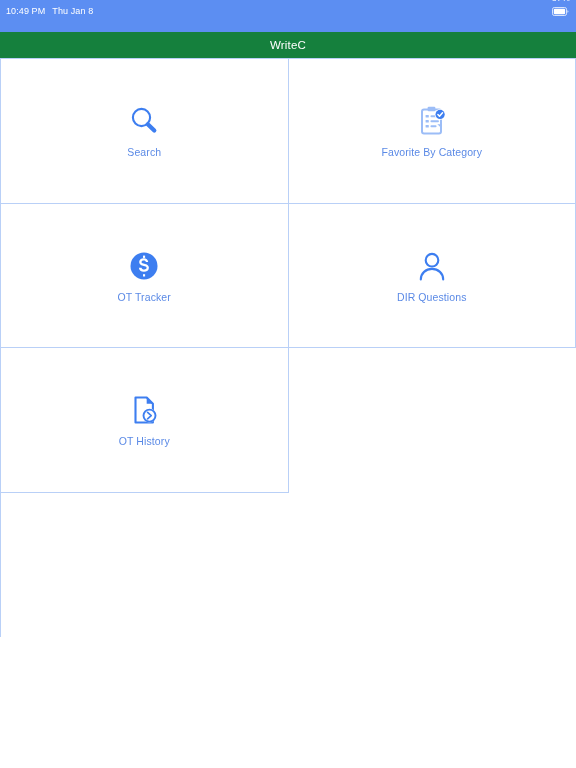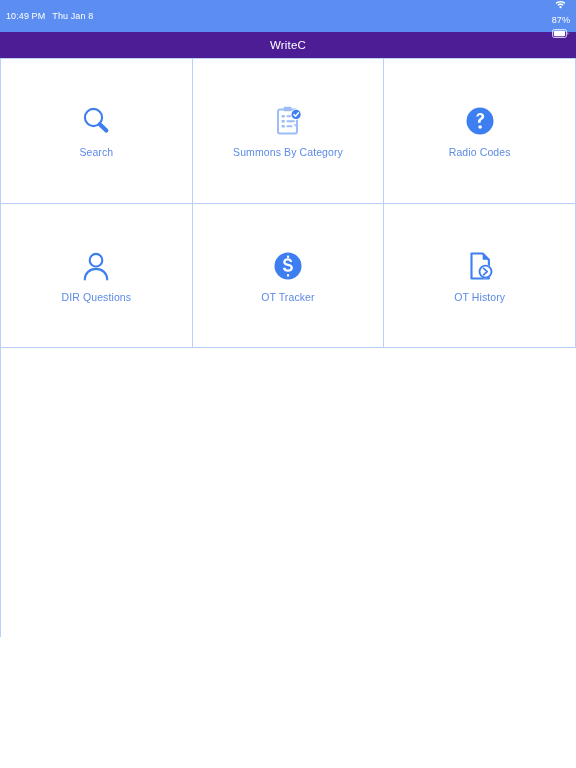--- a/index.html
+++ b/index.html
@@ -14,21 +14,21 @@
     font-family: "Liberation Sans", sans-serif;
     -webkit-font-smoothing: antialiased;
   }
 
   
   .status-bar {
     height: 16px;
     background: #5c8ef2;
     color: #ffffff;
     display: flex;
-    align-items: center;
+    align-items: flex-end;
     font-size: 9px;
     letter-spacing: 0.1px;
     padding: 16px 6px;
     box-sizing: border-box;
   }
   .status-left {
     display: flex;
     align-items: center;
     gap: 7px;
   }
@@ -52,34 +52,34 @@
     border-radius: 50%;
     background: #ffffff;
   }
   .wifi-icon { display: block; }
   .battery-pct { font-size: 9px; }
   .battery-icon { display: flex; align-items: center; }
 
   
   .nav-bar {
     height: 26px;
-    background: #4c1d95;
+    background: #15803d;
     color: #ffffff;
     display: flex;
     align-items: center;
     justify-content: center;
     font-size: 11.5px;
     letter-spacing: 0.2px;
   }
 
   
   .grid {
     height: 579px;
     display: grid;
-    grid-template-columns: 1fr 1fr 1fr;
+    grid-template-columns: 1fr 1fr;
     grid-template-rows: repeat(4, 1fr);
     box-sizing: border-box;
     border-top: 1px solid #b9d0f7;
     border-left: 1px solid #b9d0f7;
     background: #ffffff;
   }
   .tile {
     border-right: 1px solid #b9d0f7;
     border-bottom: 1px solid #b9d0f7;
     display: flex;
@@ -167,54 +167,44 @@
         <rect x="10.6" y="21" width="3.2" height="2.6" rx="0.6" fill="#9cbdf7"></rect>
         <rect x="15.5" y="11.3" width="8.4" height="1.9" rx="0.8" fill="#9cbdf7"></rect>
         <rect x="15.5" y="16.3" width="8.4" height="1.9" rx="0.8" fill="#9cbdf7"></rect>
         <rect x="15.5" y="21.3" width="6.0" height="1.9" rx="0.8" fill="#9cbdf7"></rect>
         <path d="M22.4 20.3l4.3 0v4.3z" fill="#9cbdf7"></path>
         <circle cx="25.1" cy="10.4" r="5.4" fill="#ffffff"></circle>
         <circle cx="25.1" cy="10.4" r="4.6" fill="#3d7ef0"></circle>
         <path d="M22.9 10.5l1.6 1.7 3.0-3.4" fill="none" stroke="#ffffff" stroke-width="1.5" stroke-linecap="round" stroke-linejoin="round"></path>
       </svg>
     </div>
-    <div class="tile-label">Summons By Category</div>
-  </div>
-
-  <div class="tile">
-    <div class="tile-icon">
-      <svg width="34" height="34" viewBox="0 0 34 34">
-        <circle cx="17" cy="17" r="13.5" fill="#3d7ef0"></circle>
-        <path d="M13.3 12.6c0.2-2.3 1.8-3.7 4.0-3.7 2.3 0 3.9 1.4 3.9 3.4 0 1.5-0.7 2.4-2.0 3.3-1.2 0.8-1.6 1.4-1.6 2.5v0.7h-2.6v-1.0c0-1.6 0.6-2.6 2.0-3.5 1.1-0.8 1.5-1.2 1.5-2.0 0-0.8-0.6-1.4-1.5-1.4-0.9 0-1.5 0.6-1.6 1.6z" fill="#ffffff"></path>
-        <circle cx="17.1" cy="23.0" r="1.8" fill="#ffffff"></circle>
-      </svg>
-    </div>
-    <div class="tile-label">Radio Codes</div>
-  </div>
-
-  <div class="tile">
-    <div class="tile-icon">
-      <svg width="34" height="34" viewBox="0 0 34 34">
-        <circle cx="17" cy="11.2" r="6.3" fill="none" stroke="#3d7ef0" stroke-width="2.1"></circle>
-        <path d="M5.8 30.5c0-6.2 5.0-10.6 11.2-10.6s11.2 4.4 11.2 10.6" fill="none" stroke="#3d7ef0" stroke-width="2.1" stroke-linecap="round"></path>
-      </svg>
-    </div>
-    <div class="tile-label">DIR Questions</div>
-  </div>
+    <div class="tile-label">Favorite By Category</div>
+  </div>
+
 
   <div class="tile">
     <div class="tile-icon">
       <svg width="34" height="34" viewBox="0 0 34 34">
         <circle cx="17" cy="17" r="13.5" fill="#3d7ef0"></circle>
         <path d="M16.0 6.6h2.1v2.3h-2.1z" fill="#ffffff"></path>
         <path d="M16.0 25.2h2.1v2.3h-2.1z" fill="#ffffff"></path>
         <path d="M21.2 13.0c-0.2-2.3-1.9-3.8-4.4-3.8-2.7 0-4.6 1.6-4.6 3.9 0 1.9 1.2 3.1 3.7 3.7l1.8 0.4c1.3 0.3 1.9 0.8 1.9 1.6 0 1.0-1.0 1.7-2.4 1.7-1.5 0-2.5-0.7-2.7-1.8h-2.6c0.2 2.5 2.1 4.1 5.0 4.1 3.0 0 5.0-1.6 5.0-4.1 0-2.0-1.2-3.2-3.8-3.8l-1.7-0.4c-1.3-0.3-1.9-0.8-1.9-1.5 0-1.0 0.9-1.6 2.2-1.6 1.3 0 2.1 0.6 2.3 1.6z" fill="#ffffff"></path>
       </svg>
     </div>
     <div class="tile-label">OT Tracker</div>
+  </div>
+
+  <div class="tile">
+    <div class="tile-icon">
+      <svg width="34" height="34" viewBox="0 0 34 34">
+        <circle cx="17" cy="11.2" r="6.3" fill="none" stroke="#3d7ef0" stroke-width="2.1"></circle>
+        <path d="M5.8 30.5c0-6.2 5.0-10.6 11.2-10.6s11.2 4.4 11.2 10.6" fill="none" stroke="#3d7ef0" stroke-width="2.1" stroke-linecap="round"></path>
+      </svg>
+    </div>
+    <div class="tile-label">DIR Questions</div>
   </div>
 
   <div class="tile">
     <div class="tile-icon">
       <svg width="34" height="34" viewBox="0 0 34 34">
         <path d="M8.5 4.5h11.2l6.2 6.2V29.5H8.5z" fill="none" stroke="#3d7ef0" stroke-width="2.1" stroke-linejoin="round"></path>
         <path d="M19.7 4.5l6.2 6.2h-6.2z" fill="#3d7ef0"></path>
         <circle cx="22.5" cy="22.6" r="7.0" fill="#ffffff"></circle>
         <circle cx="22.5" cy="22.6" r="6.0" fill="none" stroke="#3d7ef0" stroke-width="1.9"></circle>
         <path d="M20.6 19.4l3.6 3.2-3.6 3.2" fill="none" stroke="#3d7ef0" stroke-width="1.7" stroke-linecap="round" stroke-linejoin="round"></path>

